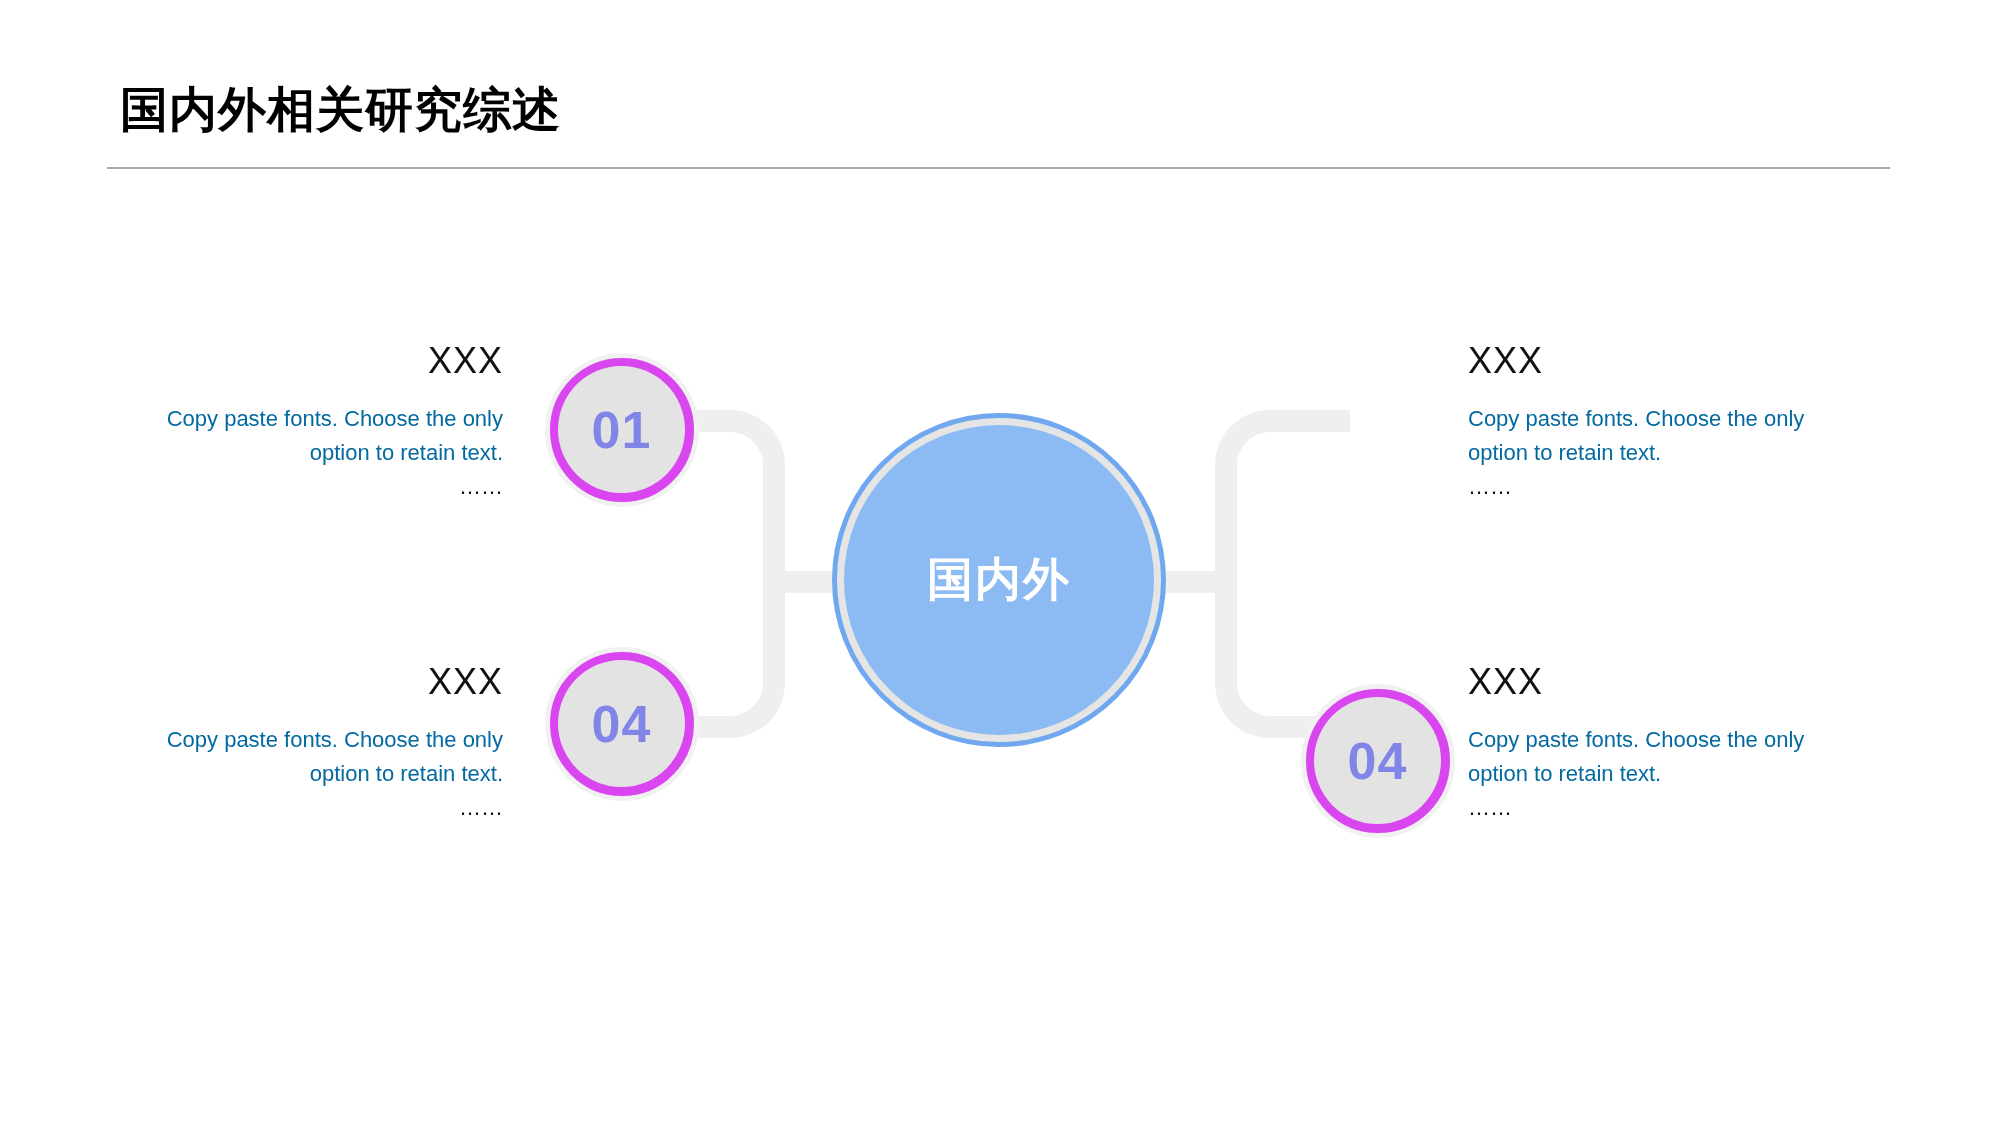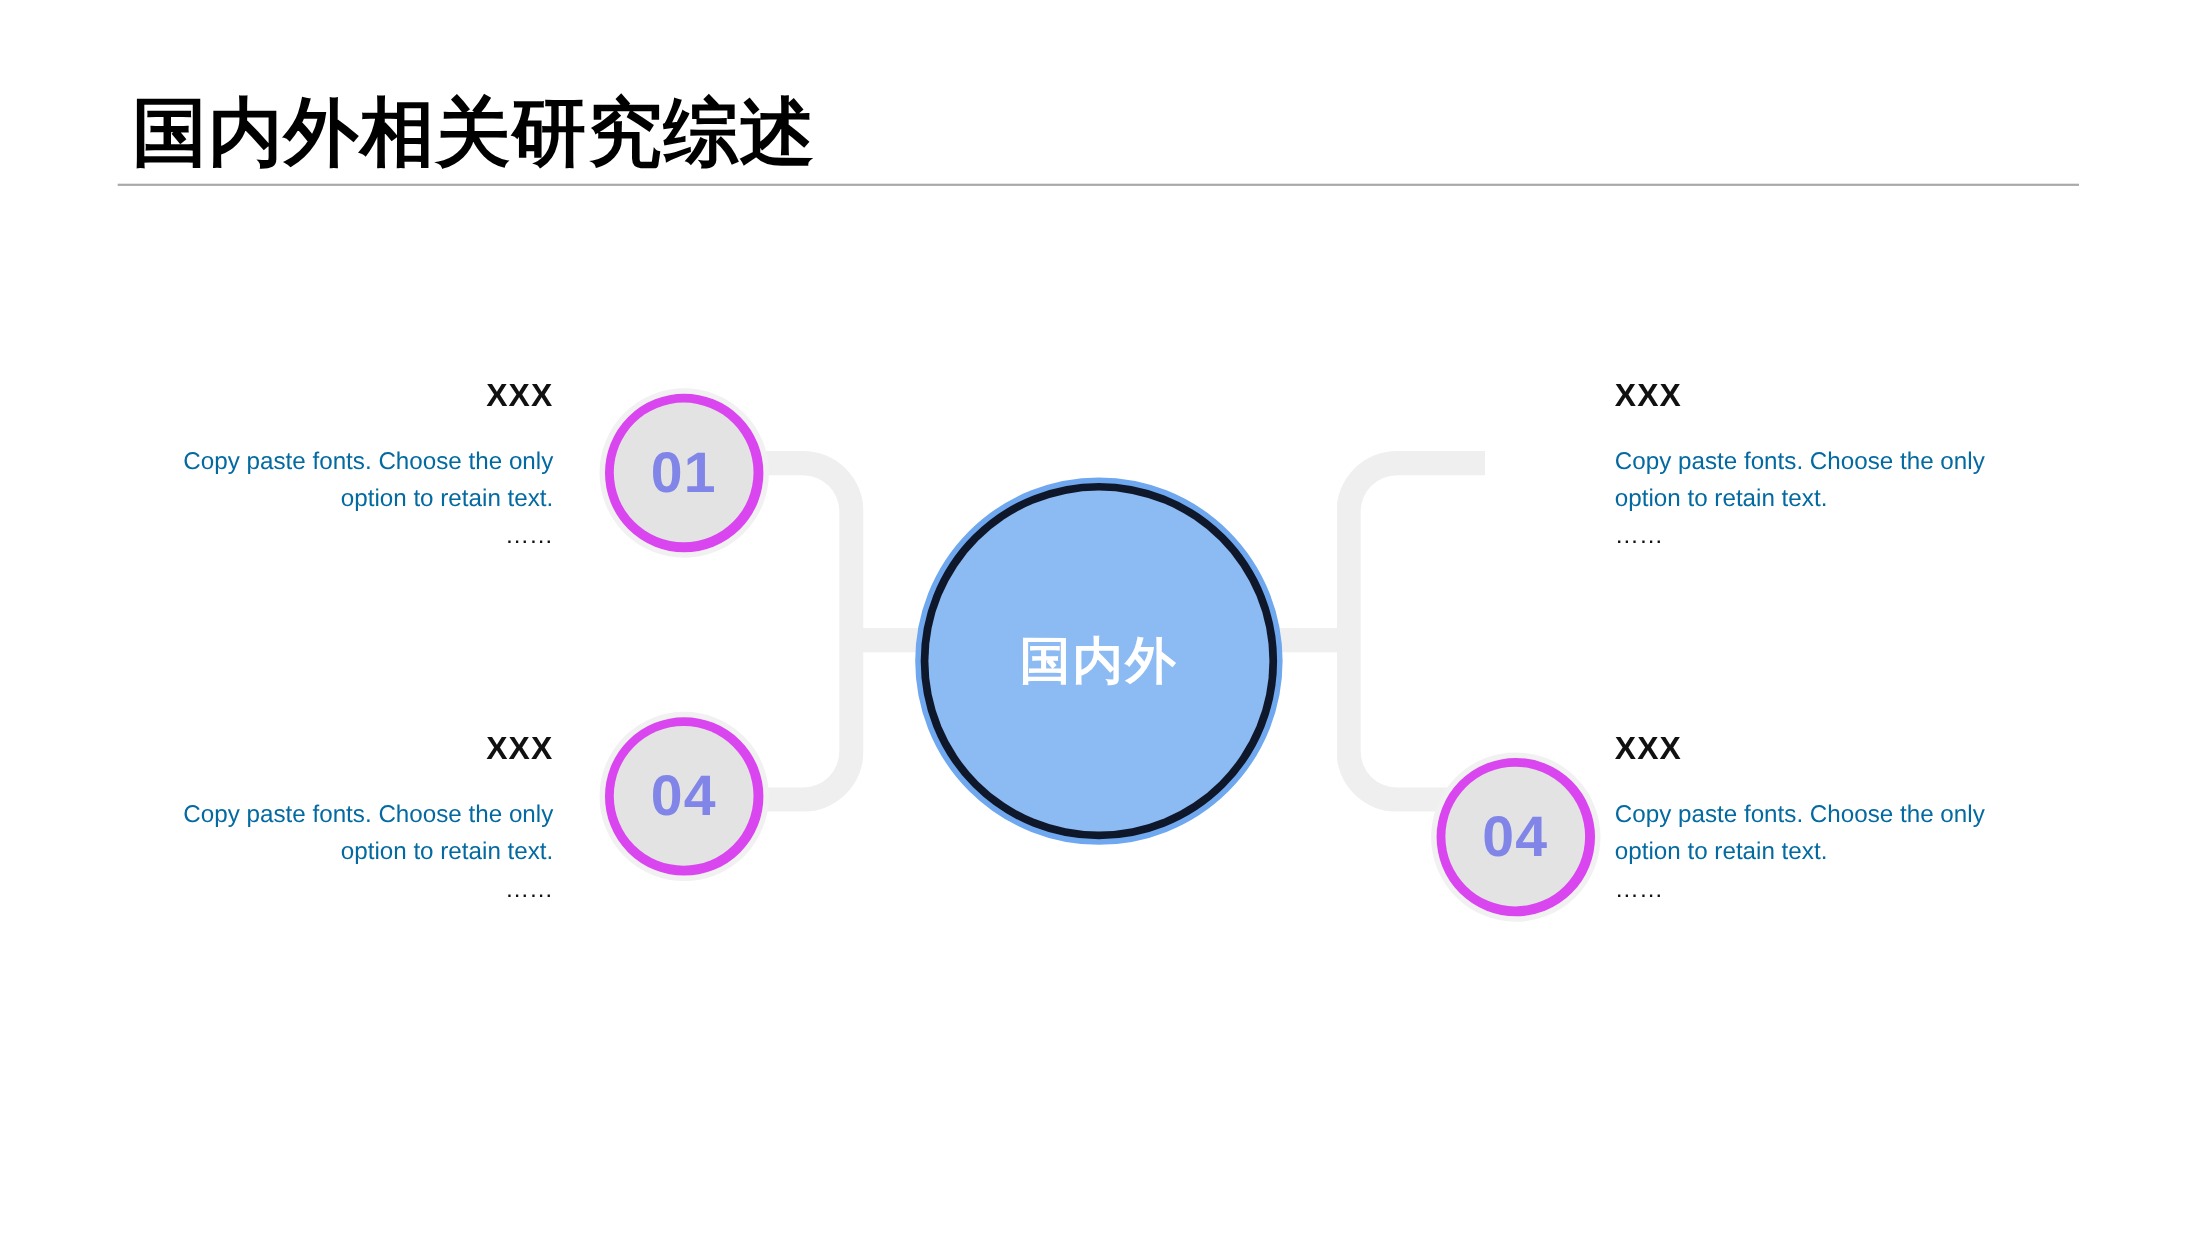--- a/index.html
+++ b/index.html
@@ -8,21 +8,21 @@
     width:2000px;height:1125px;
     background:#ffffff;
     overflow:hidden;
     font-family:"Liberation Sans","DejaVu Sans",sans-serif;
   }
 
   
   .slide-title{
     position:absolute;left:120px;top:82px;
     margin:0;
-    font-size:68px;line-height:1.15;
+    font-size:48px;line-height:1.15;
     font-weight:700;letter-spacing:1px;
     color:#000000;
   }
   .title-divider{
     position:absolute;left:107px;top:167px;
     width:1783px;height:2px;
     background:var(--divider,#a9a9a9);
   }
 
   
@@ -71,25 +71,25 @@
     letter-spacing:1px;
   }
   .pos-01{left:545px;top:353px;}
   .pos-02{left:545px;top:647px;}
   .pos-03{left:1301px;top:353px;}
   .pos-04{left:1301px;top:684px;}
 
   
   .center-circle{
     position:absolute;z-index:3;
-    left:832px;top:434px;
+    left:832px;top:413px;
     width:324px;height:324px;
     border:5px solid var(--accent-ring,#70a8ef);
     border-radius:50%;
-    background:#0f172a;
+    background:#e5e5e5;
   }
   .center-inner{
     position:absolute;left:7px;top:7px;
     width:310px;height:310px;
     border-radius:50%;
     background:var(--accent-fill,#8cbaf2);
     display:flex;align-items:center;justify-content:center;
   }
   .center-label{
     font-size:46px;font-weight:700;color:#ffffff;
@@ -97,22 +97,22 @@
   }
 
   
   .text-block{
     position:absolute;z-index:4;
     width:385px;
     color:#111111;
   }
   .text-block h3{
     margin:0;
-    font-size:29px;line-height:35px;
-    font-weight:700;color:#111111;
+    font-size:36px;line-height:35px;
+    font-weight:400;color:#111111;
     letter-spacing:1px;
   }
   .text-block p{
     margin:24px 0 0 0;
     font-size:22px;line-height:34px;
     color:#0369a1;
   }
   .text-block .ellipsis{
     font-size:22px;line-height:34px;
     color:#111111;

